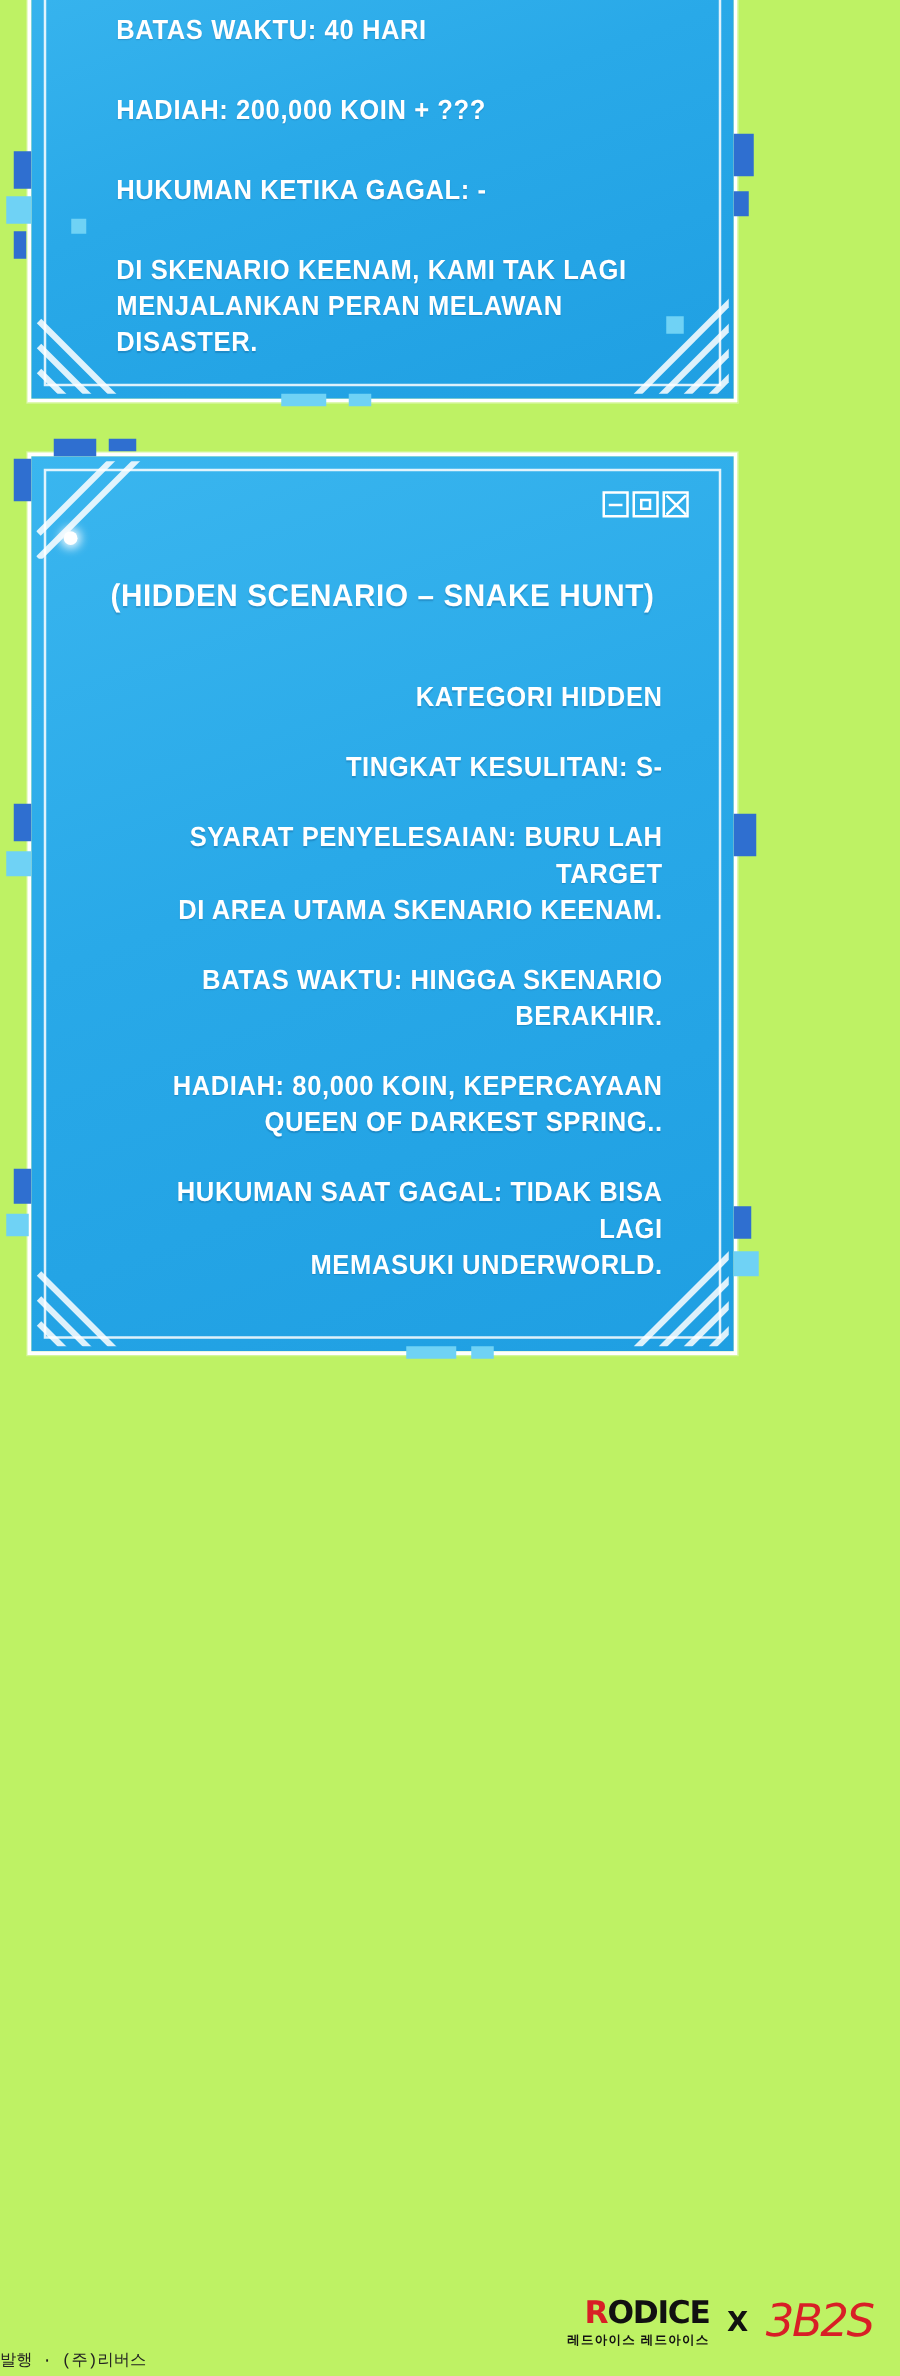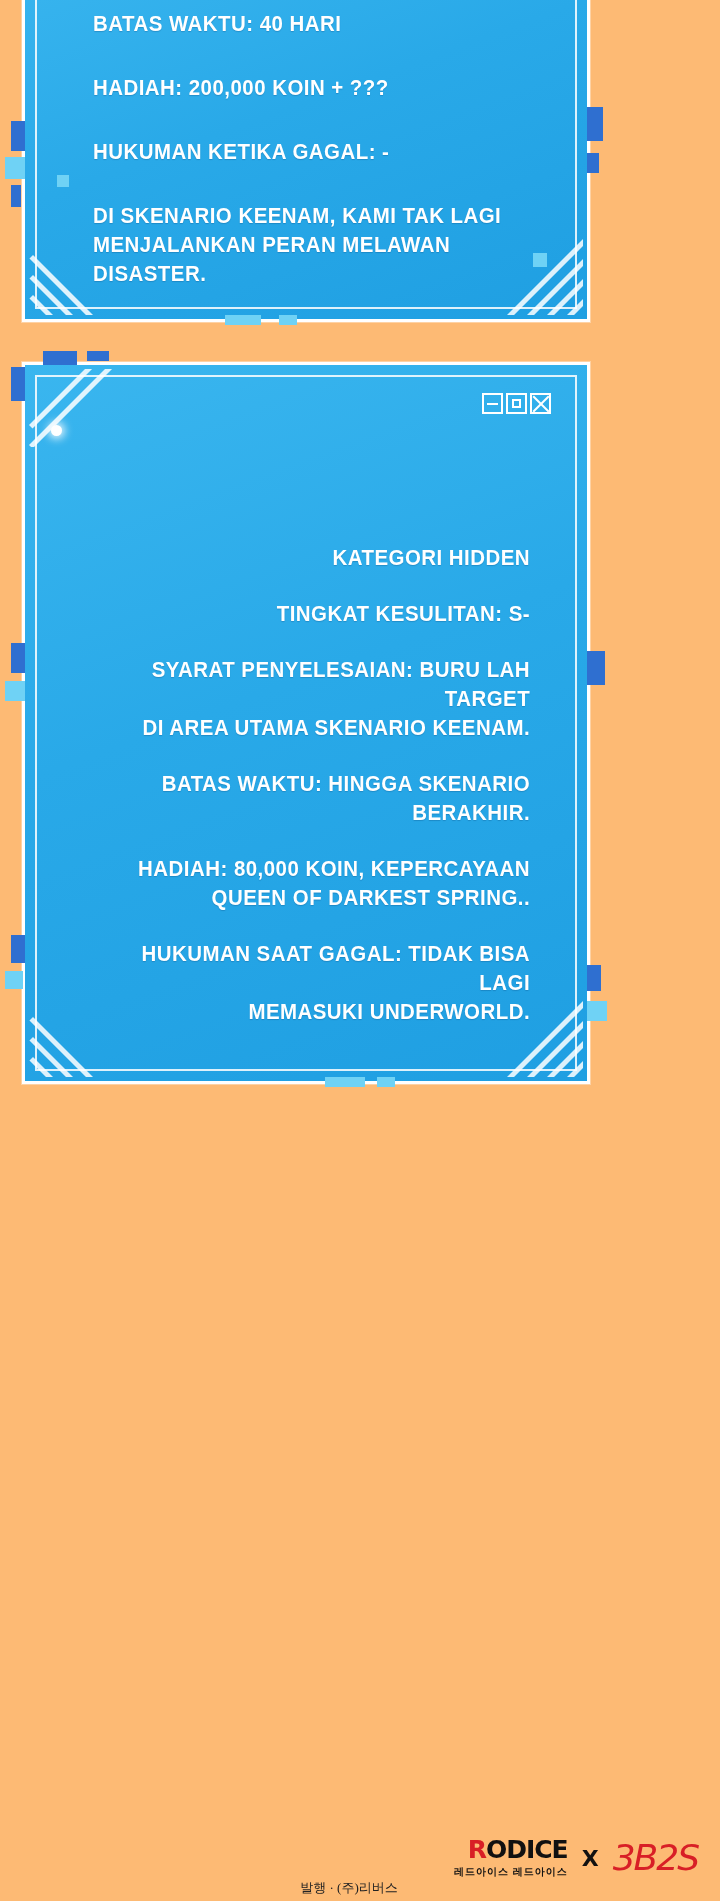--- a/index.html
+++ b/index.html
@@ -7,21 +7,21 @@
     width: 720px;
     height: 1901px;
     background: #ffffff;
     font-family: "Liberation Sans", sans-serif;
     overflow: hidden;
   }
   .page {
     position: relative;
     width: 720px;
     height: 1901px;
-    background: #fdba74;
+    background: #bef264;
     padding-left: 14px;
   }
 
   
   .panel {
     position: absolute;
     background: linear-gradient(160deg, #3ab6ef 0%, #29a9e8 45%, #1f9fe2 100%);
     border: 3px solid #ffffff;
     box-shadow: 0 0 0 1px rgba(255,255,255,0.35);
   }
@@ -218,23 +218,23 @@
     font-size: 36px;
     color: #d81f26;
     letter-spacing: -2px;
     line-height: 1;
     font-style: italic;
   }
   .pub {
     margin-top: 26px;
     font-size: 13px;
     color: #222222;
-    text-align: center;
+    text-align: left;
     padding-right: 22px;
-    font-family: Liberation Serif, serif;
+    font-family: Liberation Mono, monospace;
   }
 </style>
 </head>
 <body>
 
 <div class="page">
 
   <div class="panel" id="panel-top">
     <div class="panel-inner"></div>
 
@@ -302,20 +302,23 @@
     <div class="blk light" style="right:-20px; top:636px; width:20px; height:20px;"></div>
     <div class="blk light" style="left:300px; bottom:-6px; width:40px; height:10px;"></div>
     <div class="blk light" style="left:352px; bottom:-6px; width:18px; height:10px;"></div>
 
     <div class="winbtns">
       <div class="winbtn min"></div>
       <div class="winbtn max"></div>
       <div class="winbtn close"></div>
     </div>
 
+    <div class="title-wrap">
+      <div class="txt t-title">(HIDDEN SCENARIO – SNAKE HUNT)</div>
+    </div>
 
     <div class="content">
       <div class="txt t-body line">KATEGORI HIDDEN</div>
       <div class="txt t-body line">TINGKAT KESULITAN: S-</div>
       <div class="txt t-body line">SYARAT PENYELESAIAN: BURU LAH TARGET
 DI AREA UTAMA SKENARIO KEENAM.</div>
       <div class="txt t-body line">BATAS WAKTU: HINGGA SKENARIO BERAKHIR.</div>
       <div class="txt t-body line">HADIAH: 80,000 KOIN, KEPERCAYAAN
 QUEEN OF DARKEST SPRING..</div>
       <div class="txt t-body line">HUKUMAN SAAT GAGAL: TIDAK BISA LAGI

